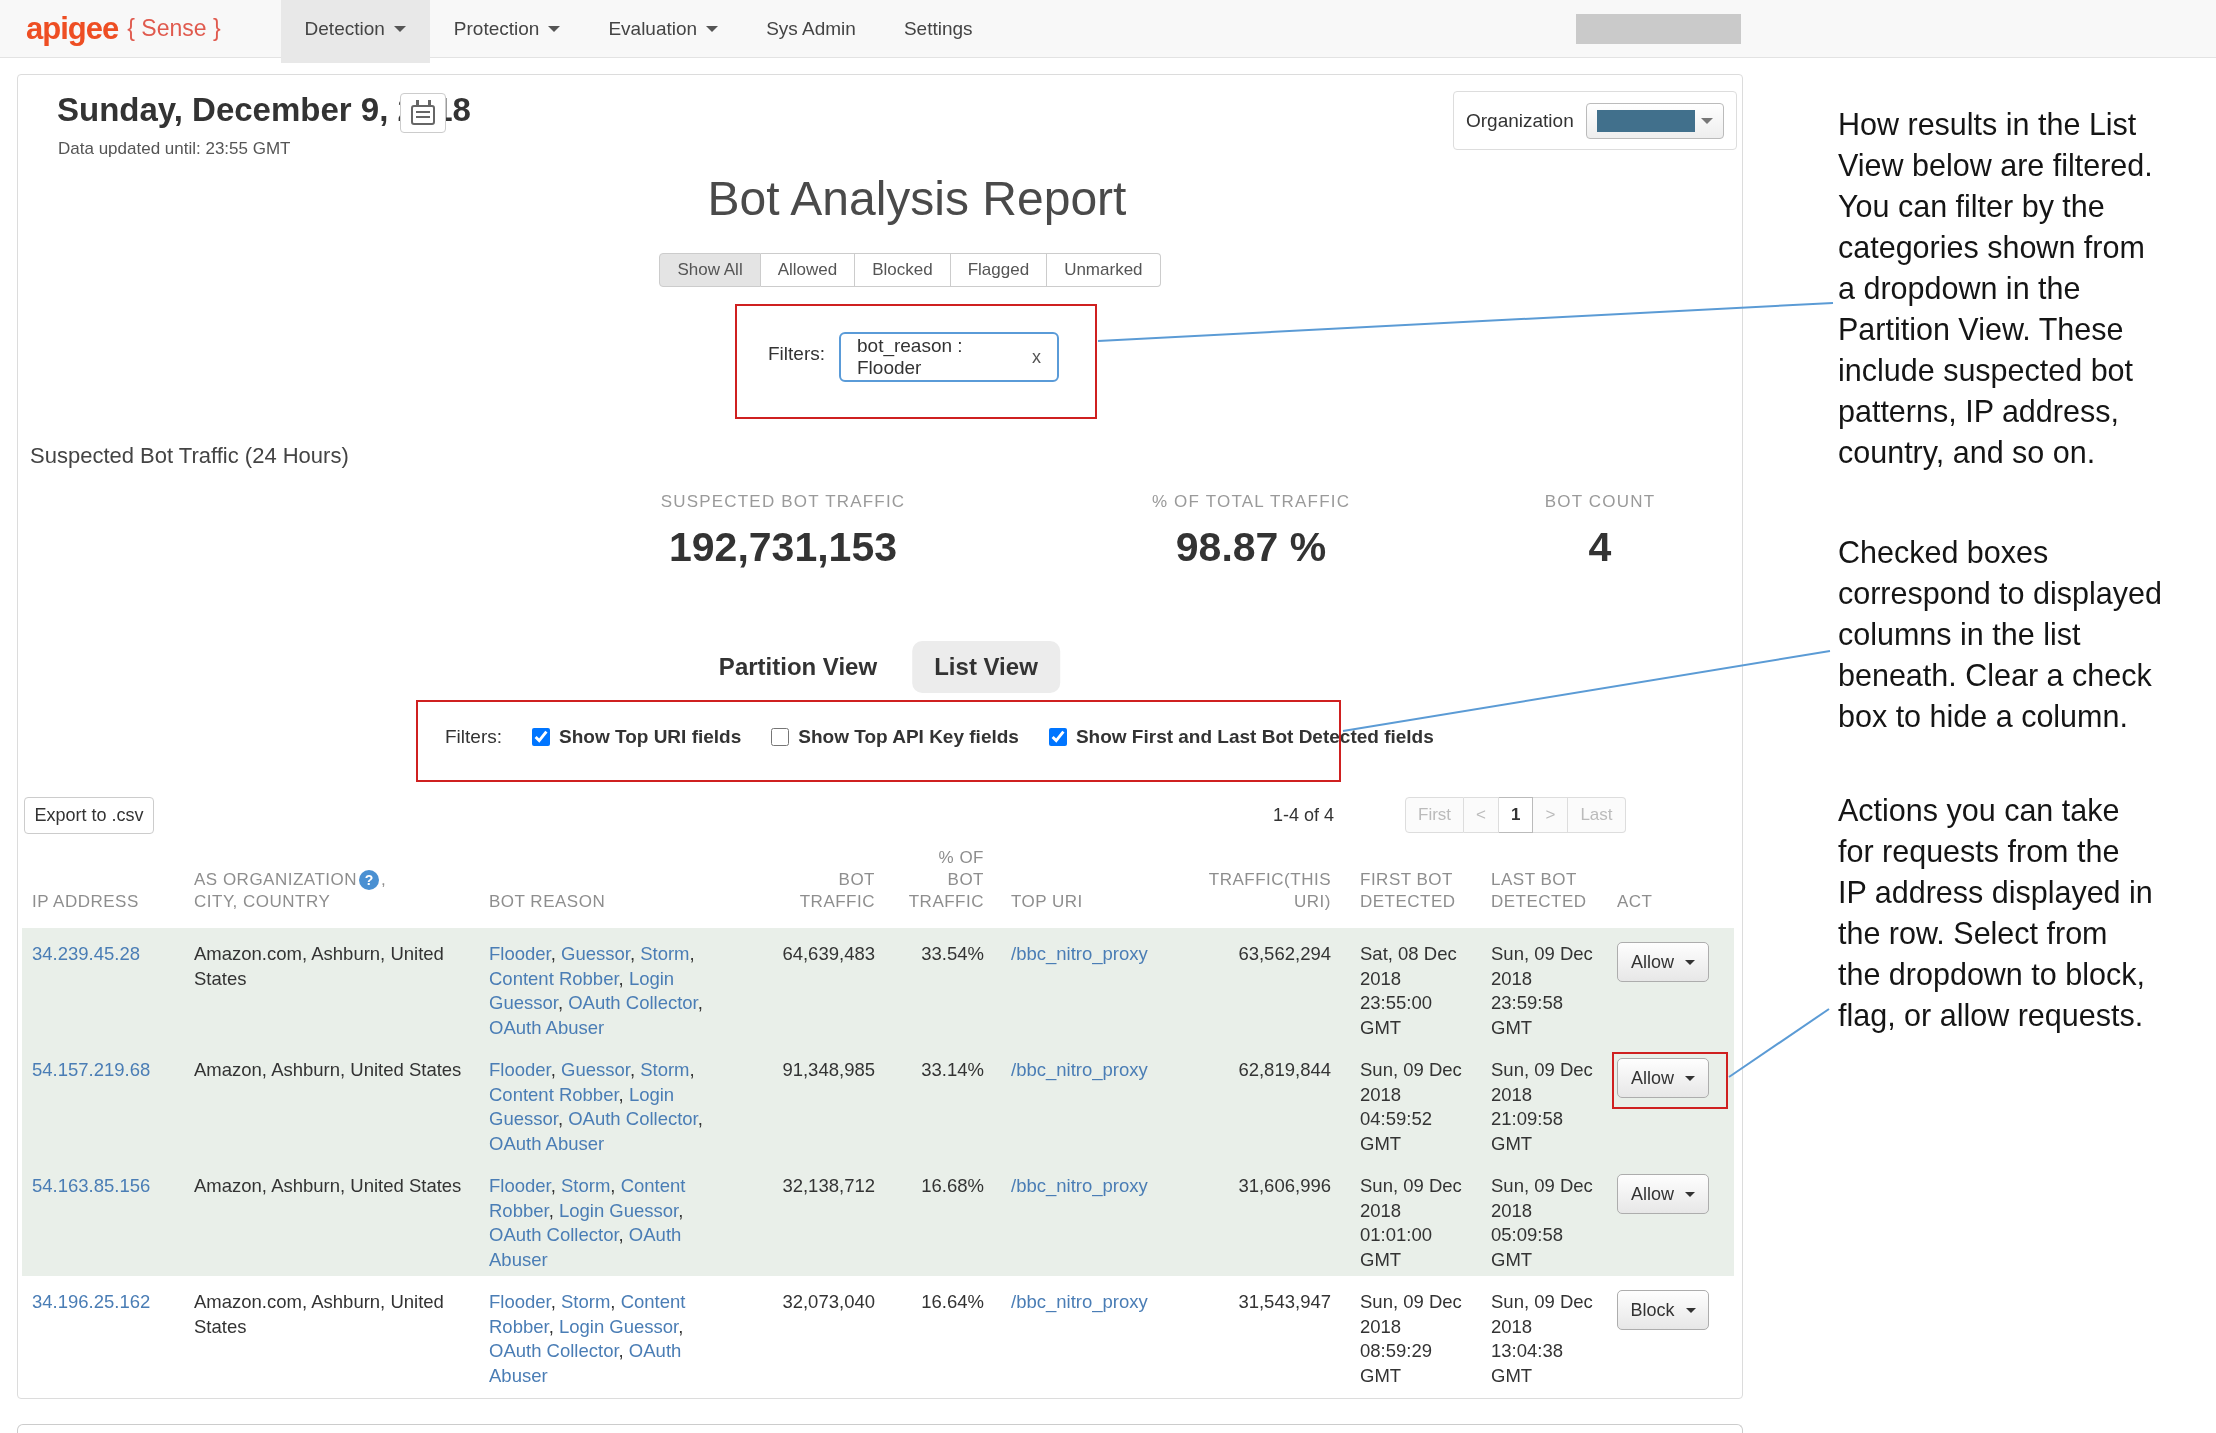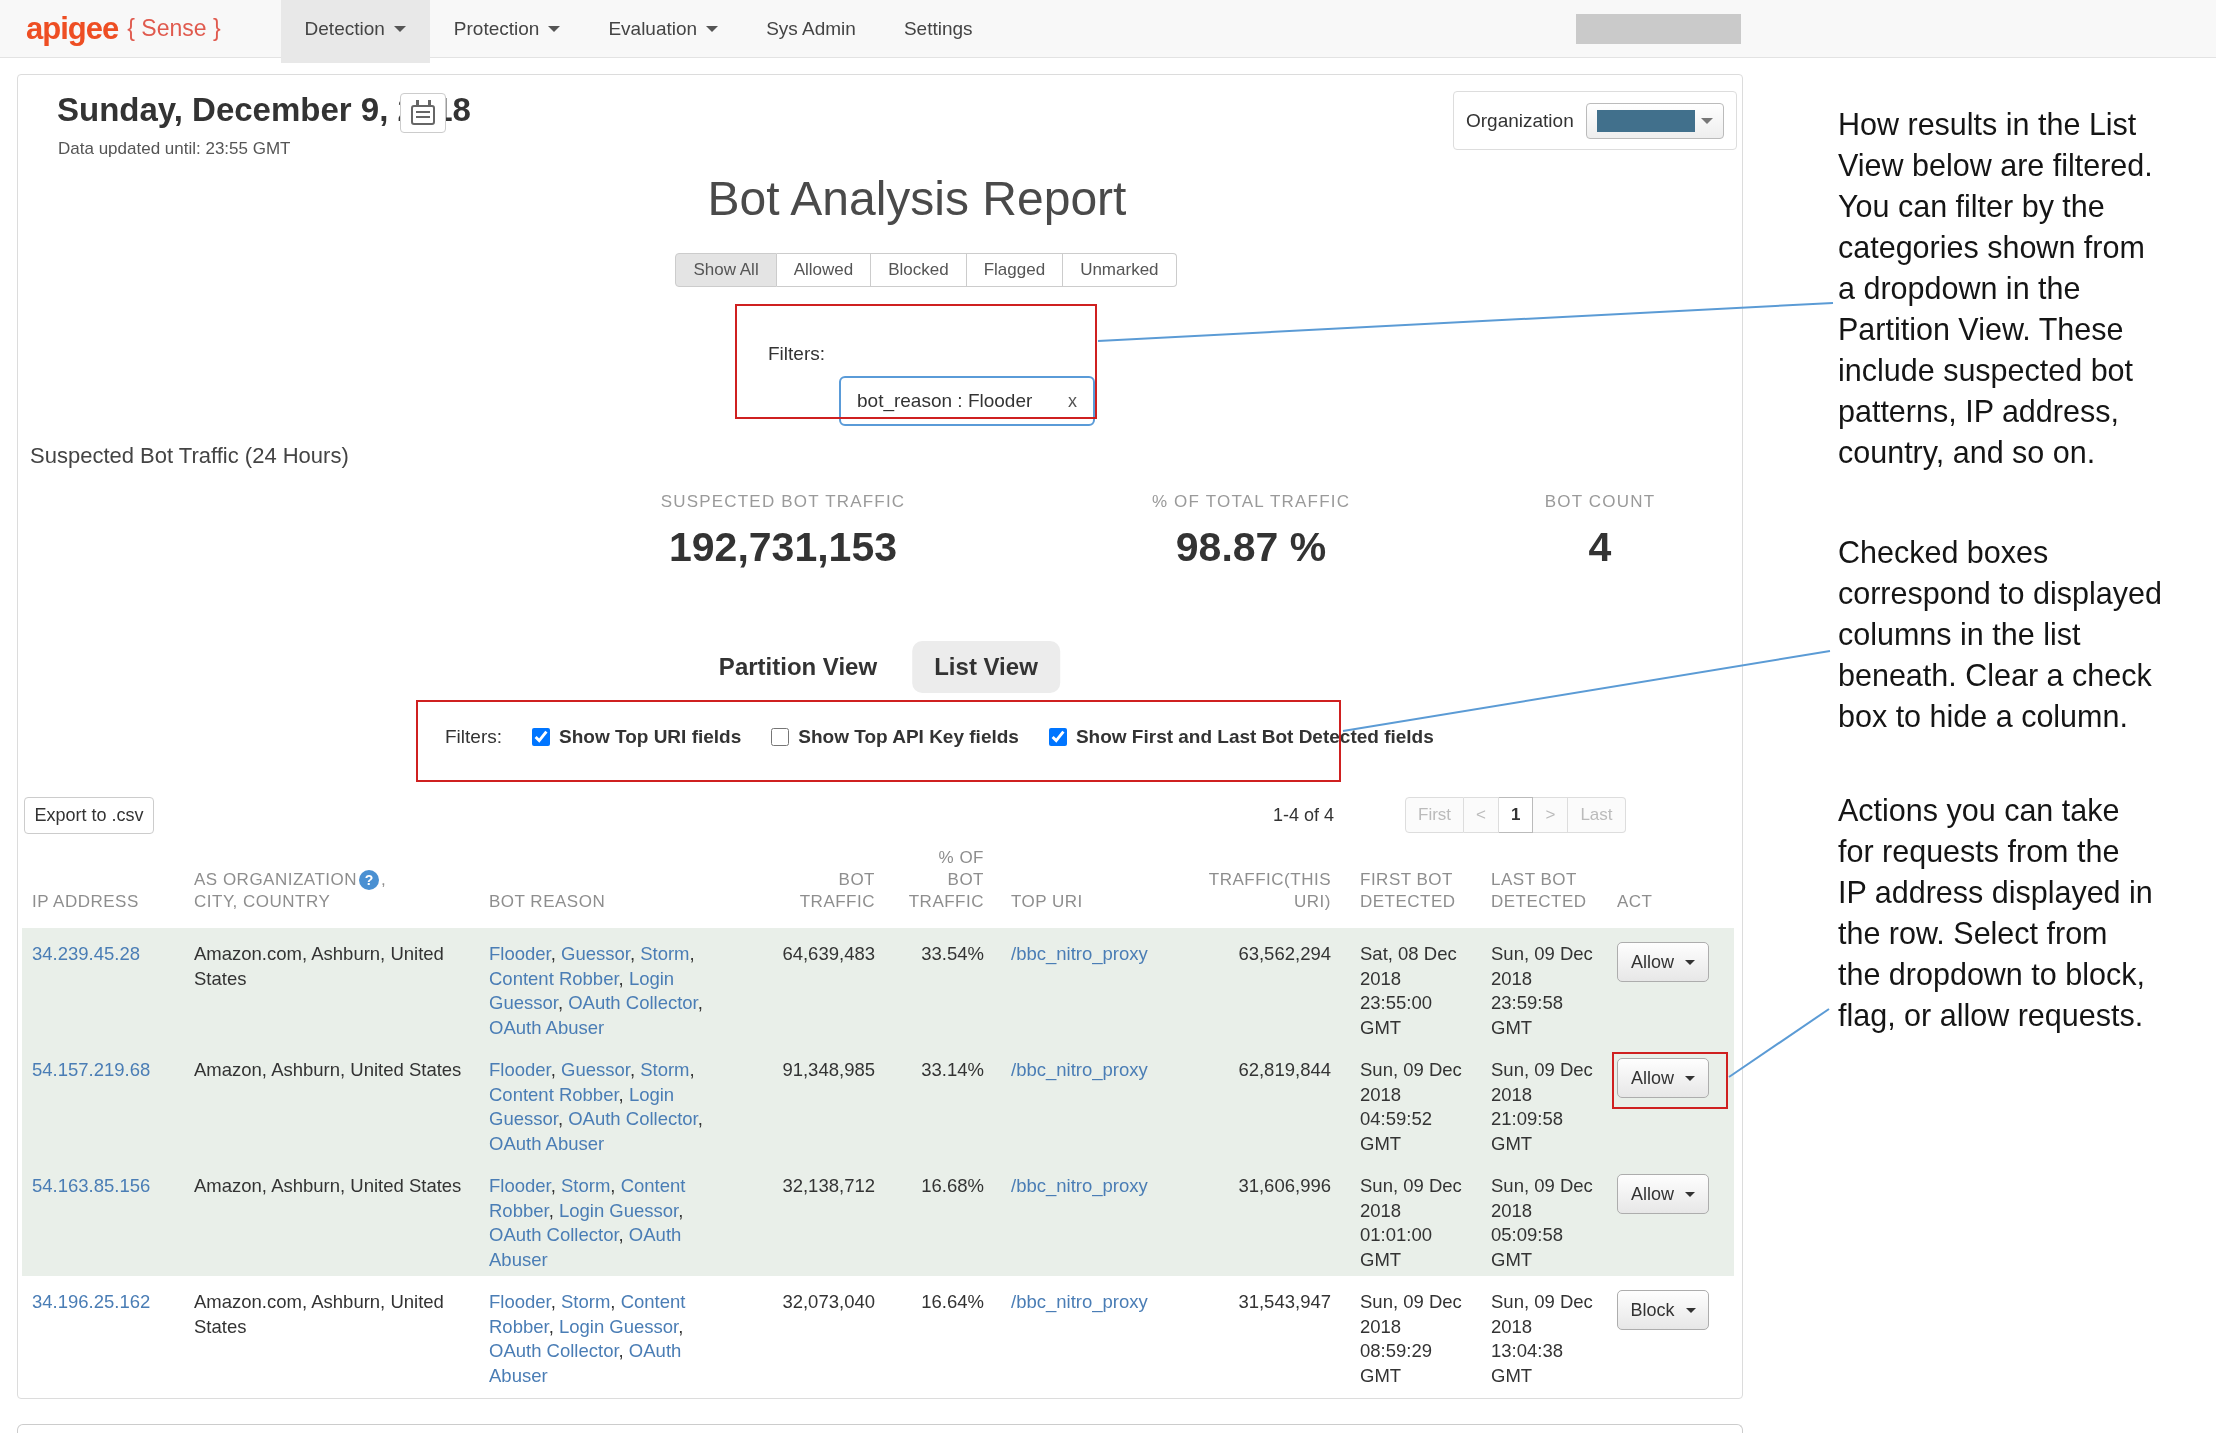--- a/index.html
+++ b/index.html
@@ -28,28 +28,28 @@
   .updated { position:absolute; left:40px; top:64px; font-size:17px; color:#555; }
 
   .org-box { position:absolute; left:1435px; top:16px; width:284px; height:59px; border:1px solid #ddd; border-radius:4px; display:flex; align-items:center; padding:0 12px; gap:12px; }
   .org-label { font-size:19px; color:#333; }
   .org-select { flex:1; height:36px; border:1px solid #bbb; border-radius:4px; background:linear-gradient(#ffffff,#eeeeee); display:flex; align-items:center; padding:0 10px; justify-content:space-between; cursor:pointer; }
   .org-redaction { width:98px; height:22px; background:#41708c; }
   .caret.gray { border-top-color:#777; }
 
   .report-title { position:absolute; left:0; top:96px; width:1726px; text-align:center; transform:translateX(36px); font-size:48px; font-weight:400; color:#4a4a4a; }
 
-  .tabs { position:absolute; left:16px; top:178px; width:1726px; display:flex; justify-content:center; transform:translateX(29px); }
+  .tabs { position:absolute; left:0; top:178px; width:1726px; display:flex; justify-content:center; transform:translateX(29px); }
   .tab { height:34px; padding:0 17px; font-size:17px; color:#555; background:#fff; border:1px solid #ccc; border-left:none; cursor:pointer; font-family:inherit; }
   .tab:first-child { border-left:1px solid #ccc; border-radius:4px 0 0 4px; }
   .tab:last-child { border-radius:0 4px 4px 0; }
   .tab.active { background:#e4e4e4; }
 
   .filters-label { position:absolute; left:750px; top:268px; font-size:19px; color:#333; }
-  .filter-chip { position:absolute; left:821px; top:257px; width:256px; height:50px; border:2px solid #5a9bd8; border-radius:6px; background:#fff; display:flex; align-items:center; justify-content:space-between; padding:0 16px;margin-top:44px; }
+  .filter-chip { position:absolute; left:821px; top:257px; width:220px; height:50px; border:2px solid #5a9bd8; border-radius:6px; background:#fff; display:flex; align-items:center; justify-content:space-between; padding:0 16px; }
   .filter-chip .chip-text { font-size:19px; color:#333; }
   .filter-chip .chip-x { font-size:18px; color:#555; cursor:pointer; }
 
   .section-title { position:absolute; left:12px; top:368px; font-size:22px; color:#444; }
 
   .stat { position:absolute; top:417px; transform:translateX(-50%); text-align:center; }
   .stat-label { font-size:17px; color:#9a9a9a; letter-spacing:1.2px; white-space:nowrap; }
   .stat-value { margin-top:12px; font-size:41px; font-weight:bold; color:#333; }
 
   .view-link { position:absolute; top:578px; transform:translateX(-50%); font-size:24px; font-weight:bold; color:#333; cursor:pointer; }

